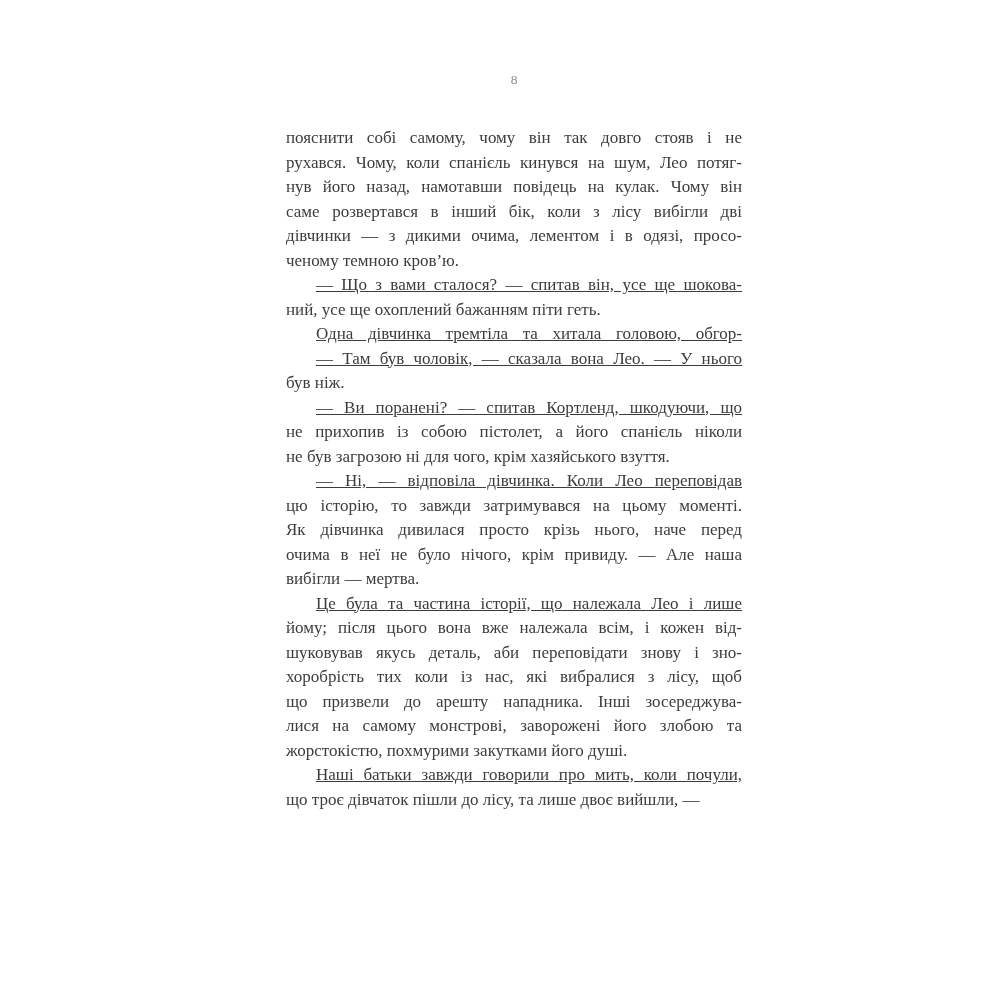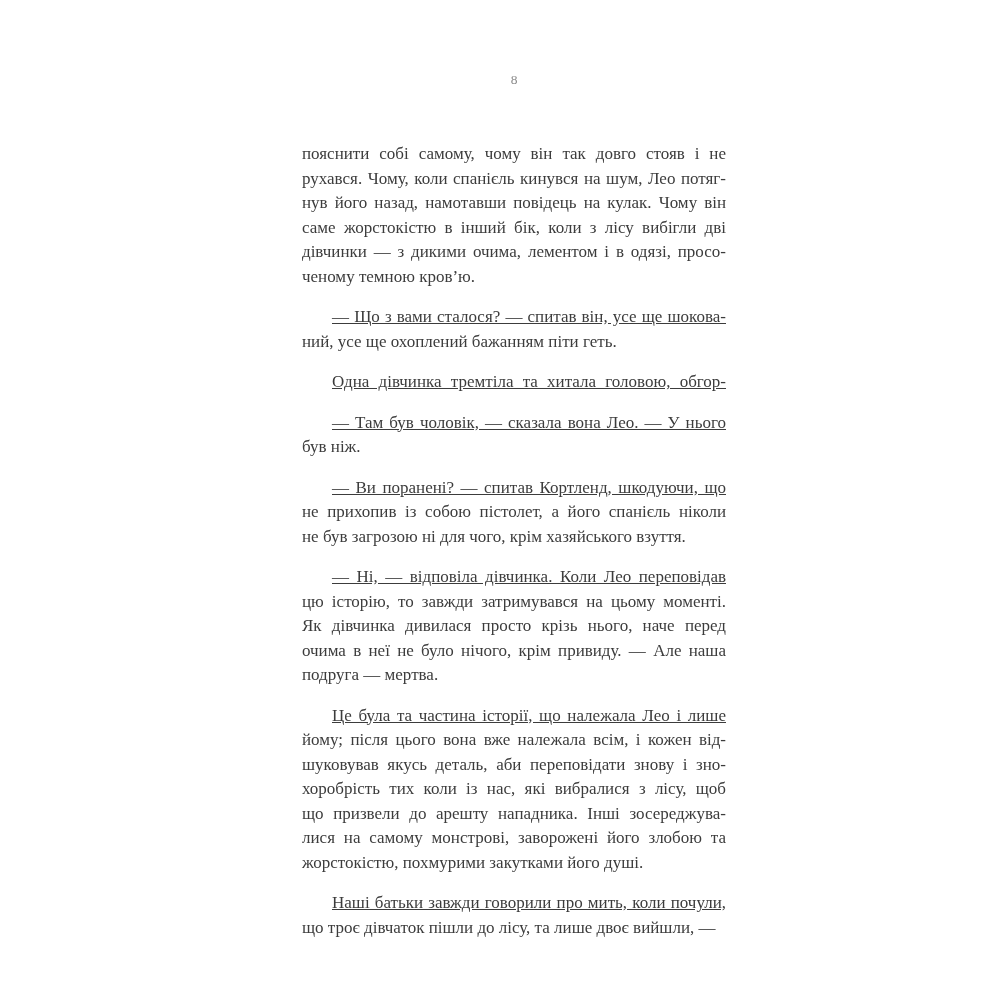--- a/index.html
+++ b/index.html
@@ -26,21 +26,21 @@
   }
   .text-block {
     position: absolute;
     left: 286px;
     top: 126px;
     width: 456px;
     color: #3c3c3c;
     font-size: 17px;
   }
   .paragraph {
-    margin: 16px;
+    margin: 0;
     padding: 0;
   }
   .line {
     height: 24.5px;
     line-height: 24.5px;
     white-space: nowrap;
     text-align: justify;
     text-align-last: justify;
   }
   .line.para-end {
@@ -54,21 +54,21 @@
 </head>
 <body>
 
 <div class="page">
   <div class="page-number">8</div>
   <div class="text-block" id="text-block">
       <div class="paragraph">
         <div class="line para-start">пояснити собі самому, чому він так довго стояв і не</div>
         <div class="line">рухався. Чому, коли спанієль кинувся на шум, Лео потяг-</div>
         <div class="line">нув його назад, намотавши повідець на кулак. Чому він</div>
-        <div class="line">саме жорстокістю в інший бік, коли з лісу вибігли дві</div>
+        <div class="line">саме розвертався в інший бік, коли з лісу вибігли дві</div>
         <div class="line">дівчинки — з дикими очима, лементом і в одязі, просо-</div>
         <div class="line para-end">ченому темною кров’ю.</div>
       </div>
       <div class="paragraph">
         <div class="line para-start indented">— Що з вами сталося? — спитав він, усе ще шокова-</div>
         <div class="line para-end indented">ний, усе ще охоплений бажанням піти геть.</div>
       </div>
       <div class="paragraph">
         <div class="line para-start indented">Одна дівчинка тремтіла та хитала головою, обгор-</div>
       </div>
@@ -79,21 +79,21 @@
       <div class="paragraph">
         <div class="line para-start indented">— Ви поранені? — спитав Кортленд, шкодуючи, що</div>
         <div class="line indented">не прихопив із собою пістолет, а його спанієль ніколи</div>
         <div class="line para-end indented">не був загрозою ні для чого, крім хазяйського взуття.</div>
       </div>
       <div class="paragraph">
         <div class="line para-start indented">— Ні, — відповіла дівчинка. Коли Лео переповідав</div>
         <div class="line indented">цю історію, то завжди затримувався на цьому моменті.</div>
         <div class="line indented">Як дівчинка дивилася просто крізь нього, наче перед</div>
         <div class="line indented">очима в неї не було нічого, крім привиду. — Але наша</div>
-        <div class="line para-end indented">подруга — мертва.</div>
+        <div class="line para-end indented">вибігли — мертва.</div>
       </div>
       <div class="paragraph">
         <div class="line para-start indented">Це була та частина історії, що належала Лео і лише</div>
         <div class="line indented">йому; після цього вона вже належала всім, і кожен від-</div>
         <div class="line indented">шуковував якусь деталь, аби переповідати знову і зно-</div>
         <div class="line indented">хоробрість тих коли із нас, які вибралися з лісу, щоб</div>
         <div class="line indented">що призвели до арешту нападника. Інші зосереджува-</div>
         <div class="line indented">лися на самому монстрові, заворожені його злобою та</div>
         <div class="line para-end indented">жорстокістю, похмурими закутками його душі.</div>
       </div>

